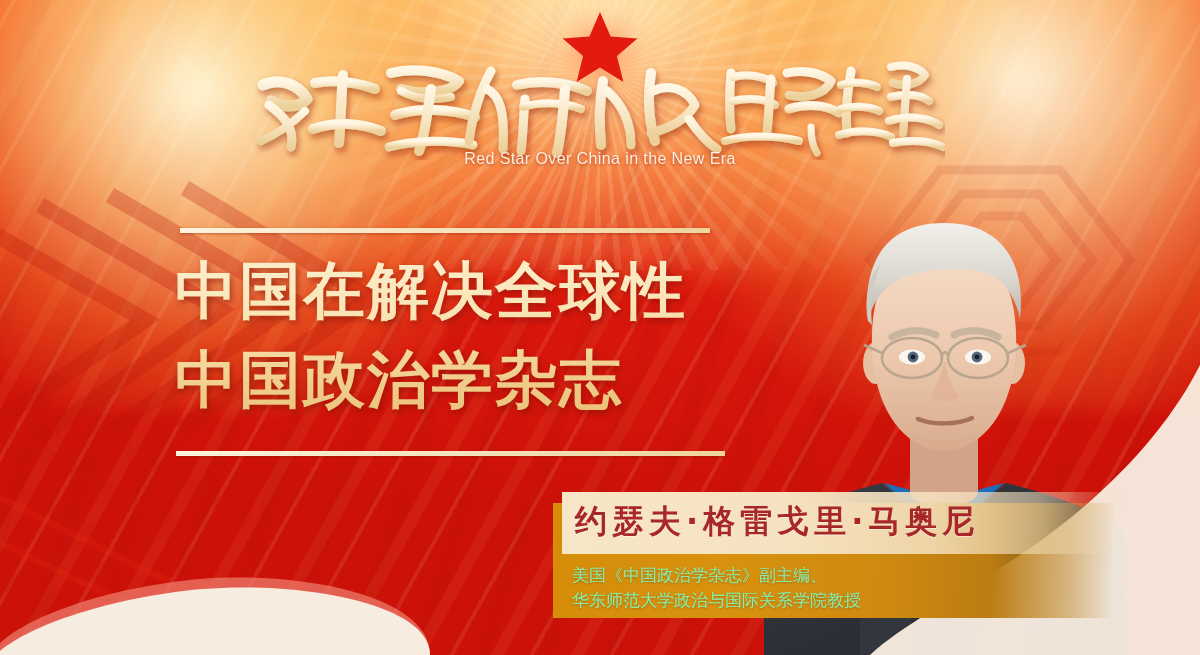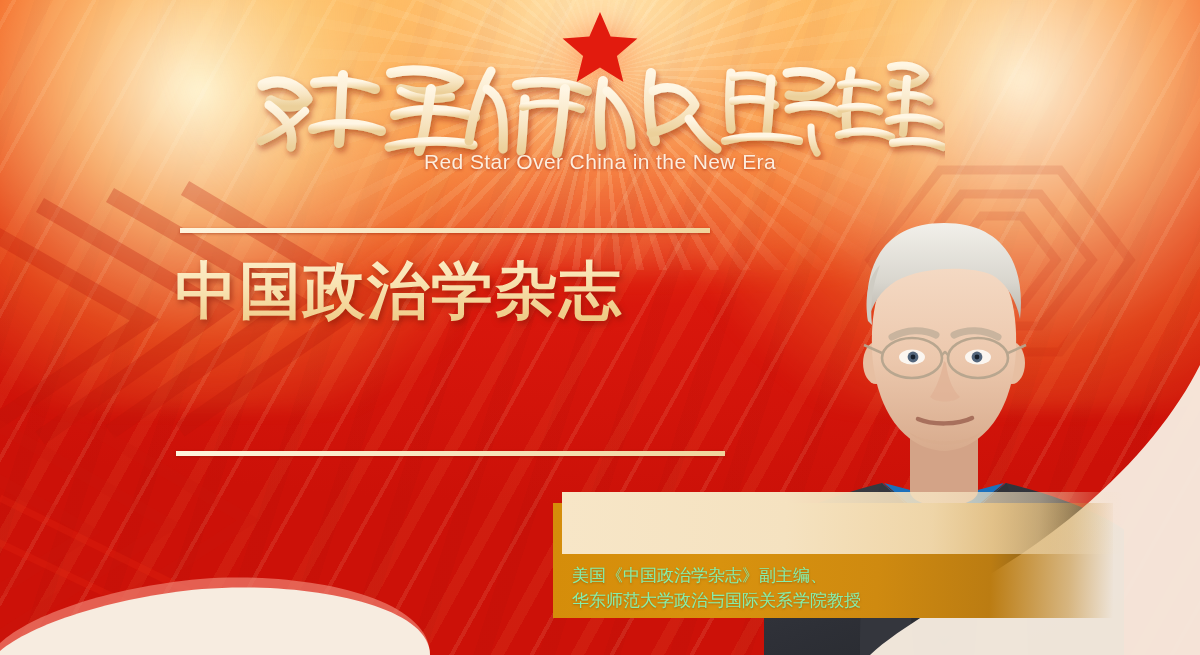--- a/index.html
+++ b/index.html
@@ -78,21 +78,21 @@
   .star svg{display:block;filter:drop-shadow(0 0 16px rgba(255,90,30,.55));}
 
   
   .calligraphy{
     position:absolute;left:255px;top:55px;width:690px;height:105px;
   }
   .calligraphy svg{display:block;width:100%;height:100%;}
   .en-subtitle{
     position:absolute;left:255px;top:150px;width:690px;
     text-align:center;
-    font-size:21px;letter-spacing:.4px;font-weight:400;
+    font-size:16px;letter-spacing:.4px;font-weight:400;
     color:#fdeedd;
     text-shadow:0 1px 3px rgba(150,20,5,.6);
     font-family:"Liberation Sans","DejaVu Sans",sans-serif;
   }
 
   
   .rule{
     position:absolute;height:5px;
     background:linear-gradient(90deg,#fff4dd 0%,#f7e2ba 55%,#f0d49c 100%);
     box-shadow:0 1px 3px rgba(130,18,5,.45);
@@ -266,20 +266,21 @@
       </g>
     </svg>
   </div>
 
   <div class="en-subtitle">Red Star Over China in the New Era</div>
 
   <div class="rule rule-top"></div>
   <div class="rule rule-bottom"></div>
 
   <div class="headline">
+    <span>中国在解决全球性</span>
     <span>中国政治学杂志</span>
   </div>
 
   <div class="portrait">
     <svg viewBox="0 0 360 460" xmlns="http://www.w3.org/2000/svg">
       <defs>
         <linearGradient id="suitg" x1="0" y1="0" x2="1" y2="1">
           <stop offset="0" stop-color="#3b3d45"></stop>
           <stop offset="50%" stop-color="#2e3037"></stop>
           <stop offset="100%" stop-color="#232529"></stop>
@@ -374,18 +375,19 @@
     </svg>
   </div>
   <div class="swoosh-right">
     <svg viewBox="0 0 330 300" xmlns="http://www.w3.org/2000/svg">
       <path d="M330 300 L330 10 C300 70, 240 140, 150 200 C90 240, 30 272, 0 300 Z" fill="#f7ece0" opacity=".96"></path>
     </svg>
   </div>
 
   <div class="gold-block"></div>
   <div class="name-band"></div>
+  <div class="name-text">约瑟夫·格雷戈里·马奥尼</div>
   <div class="role-lines">
     <span>美国《中国政治学杂志》副主编、</span>
     <span>华东师范大学政治与国际关系学院教授</span>
   </div>
 
 </div>
 
 </body></html>

